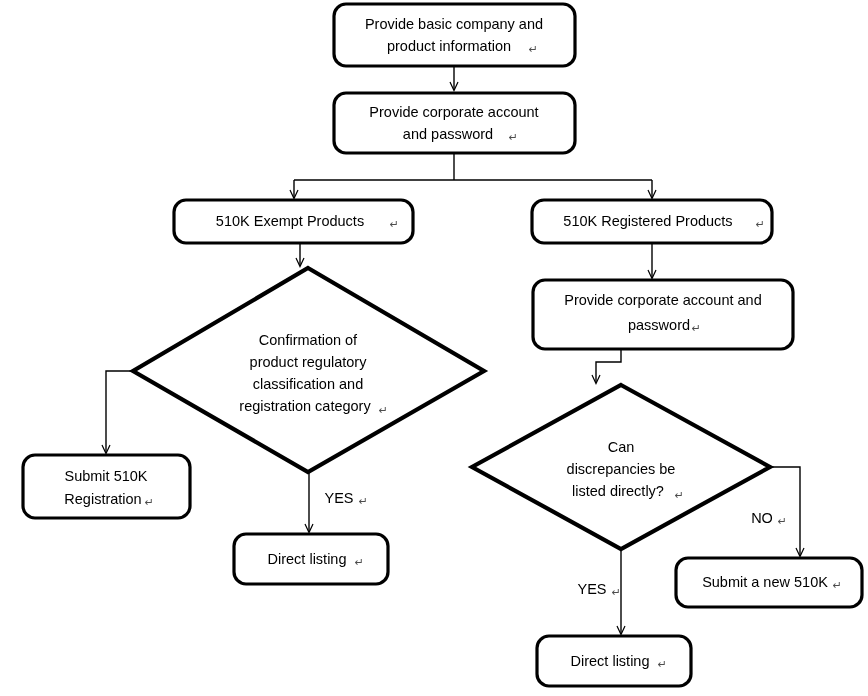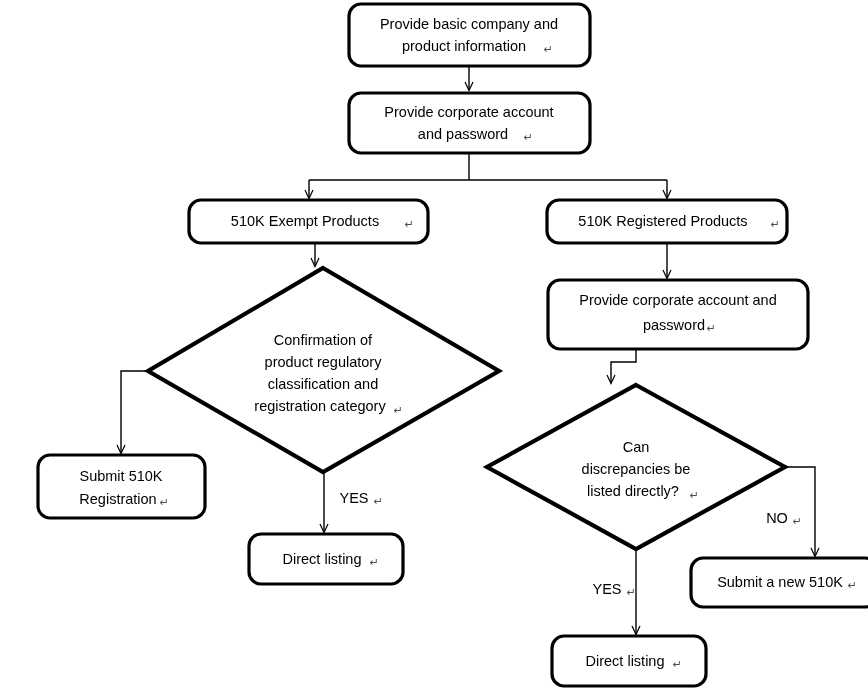--- a/index.html
+++ b/index.html
@@ -10,21 +10,20 @@
   body {
     width: 868px;
     height: 696px;
     font-family: "Liberation Sans", sans-serif;
     overflow: hidden;
   }
   #flow-root {
     position: relative;
     width: 691px;
     height: 696px;
-    margin-left: 15px;
   }
   svg#flow-svg {
     position: absolute;
     top: 0;
     left: 0;
     width: 868px;
     height: 696px;
     display: block;
   }
   .node-shape {

